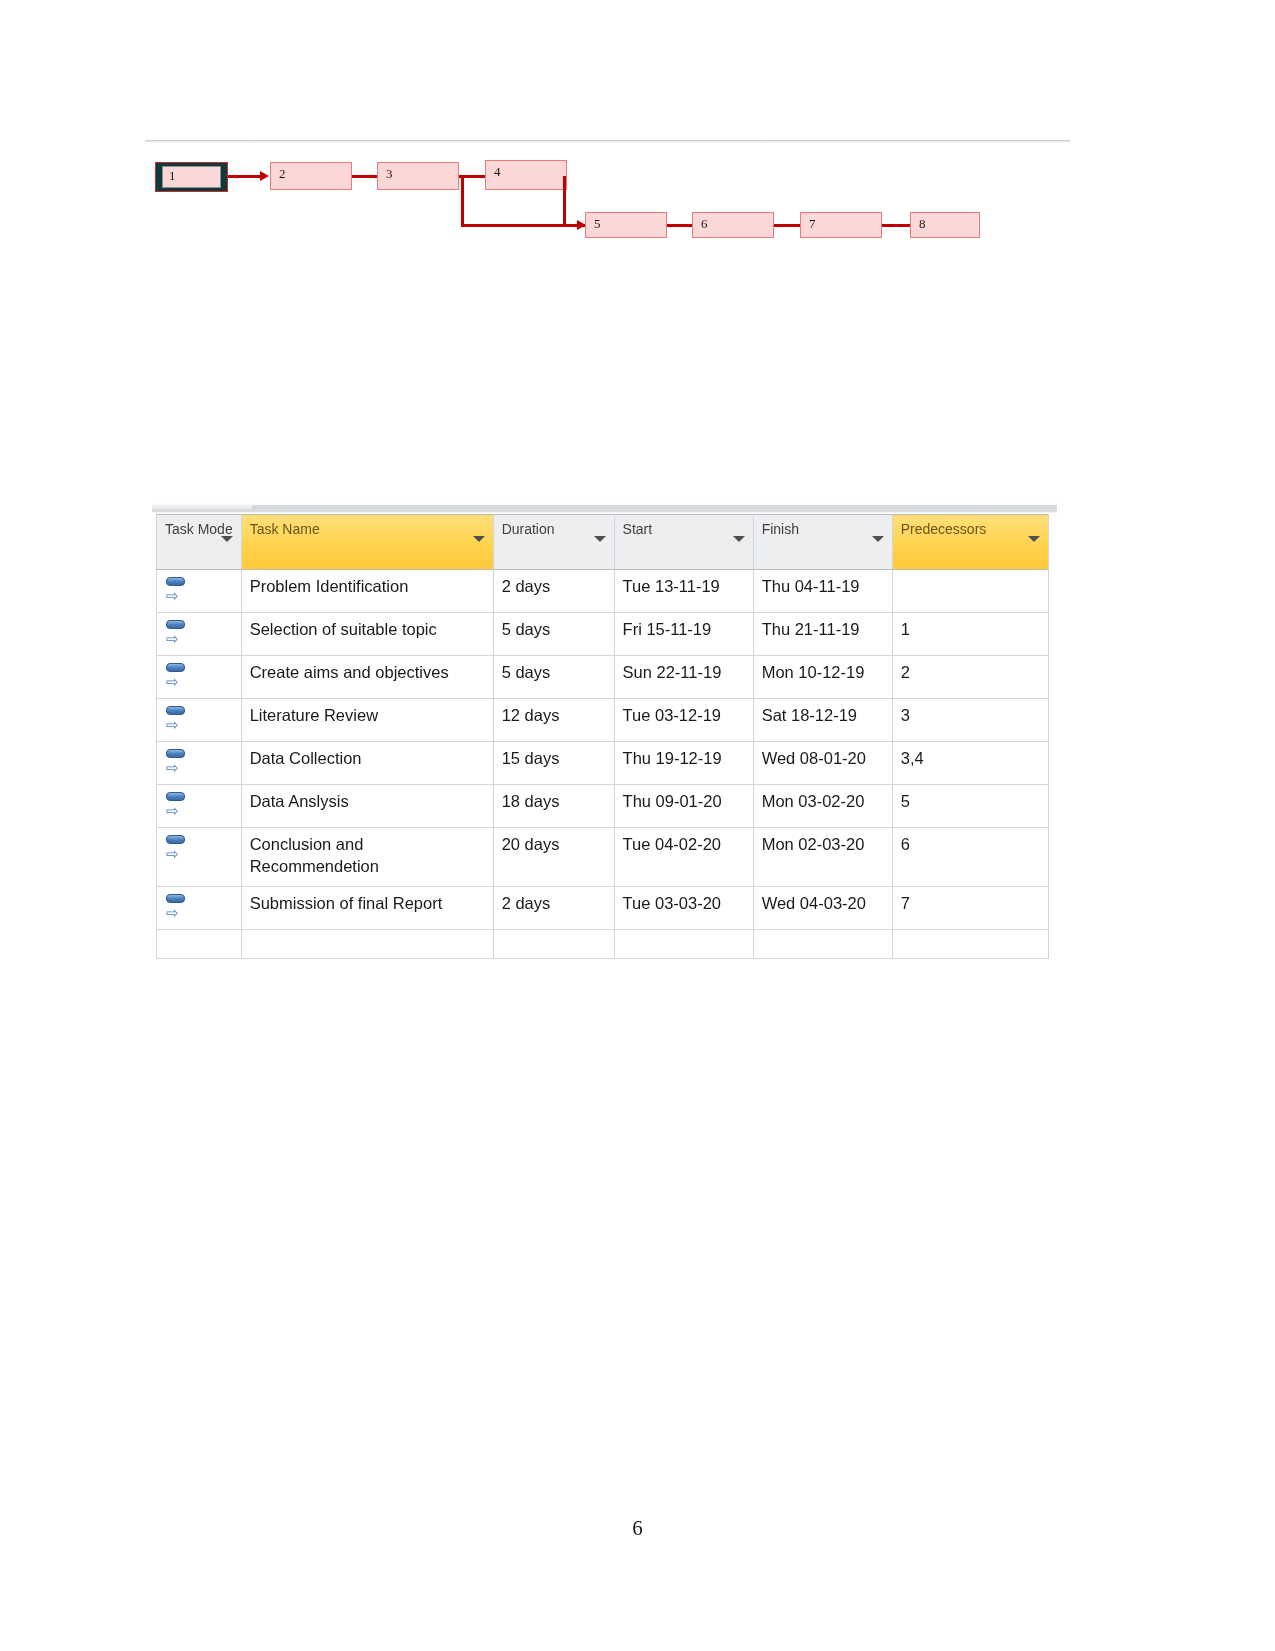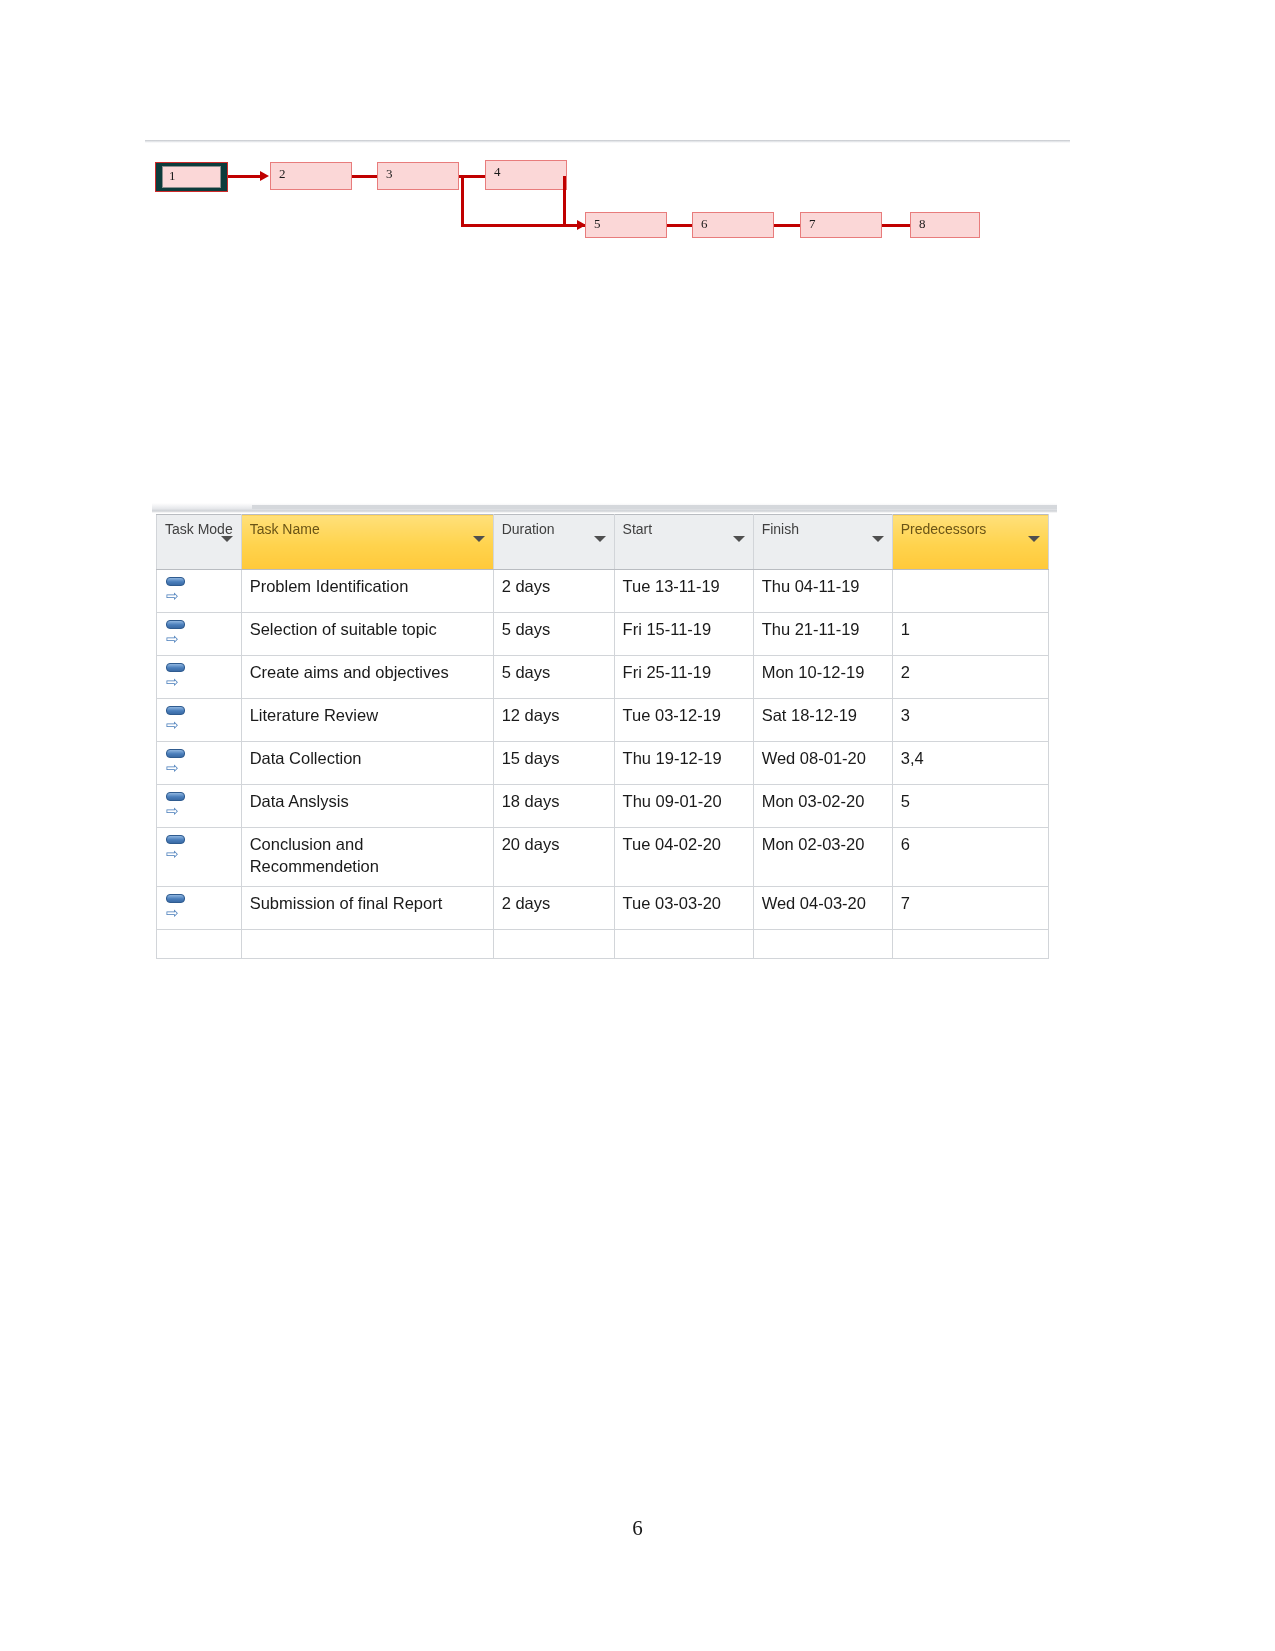--- a/index.html
+++ b/index.html
@@ -340,21 +340,21 @@
 
       <tr>
         <td class="mode-cell">
           <span class="taskmode-icon">
             <span class="bar"></span>
               <span class="arrow-glyph">⇨</span>
           </span>
         </td>
         <td class="name-cell">Create aims and objectives</td>
         <td>5 days</td>
-        <td>Fri 25-11-19</td>
+        <td>Sun 22-11-19</td>
         <td>Mon 10-12-19</td>
         <td>2</td>
       </tr>
 
       <tr>
         <td class="mode-cell">
           <span class="taskmode-icon">
             <span class="bar"></span>
               <span class="arrow-glyph">⇨</span>
           </span>

